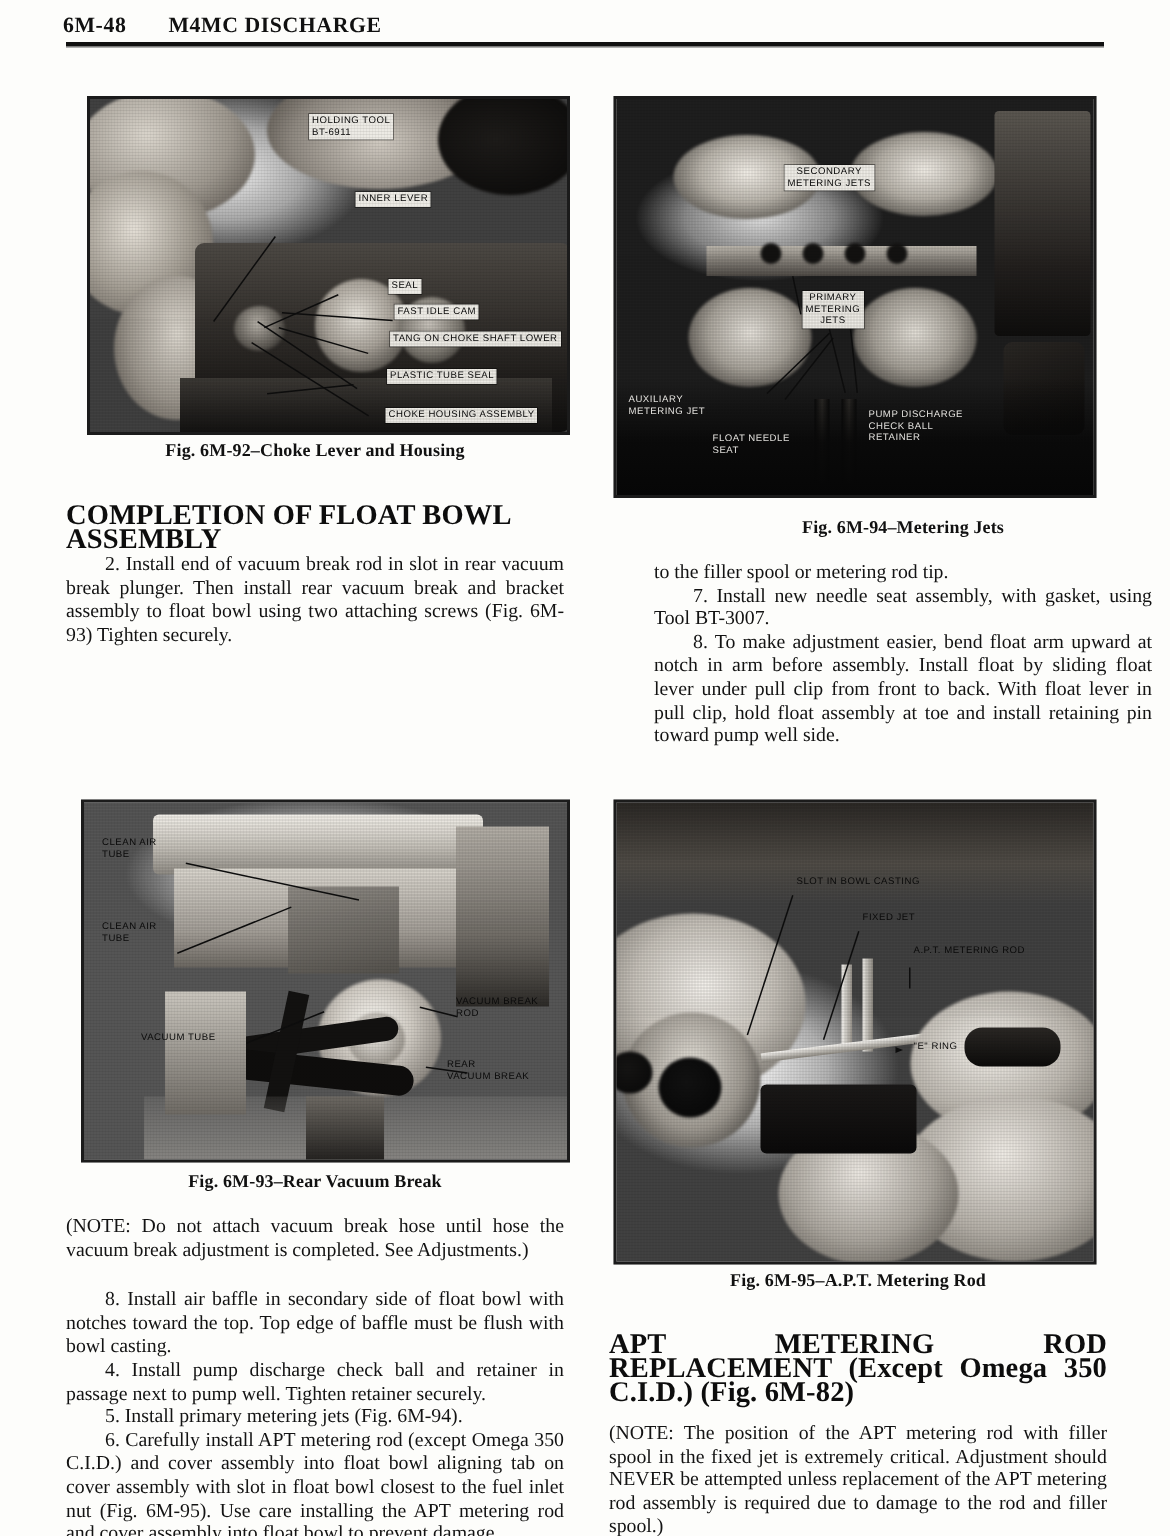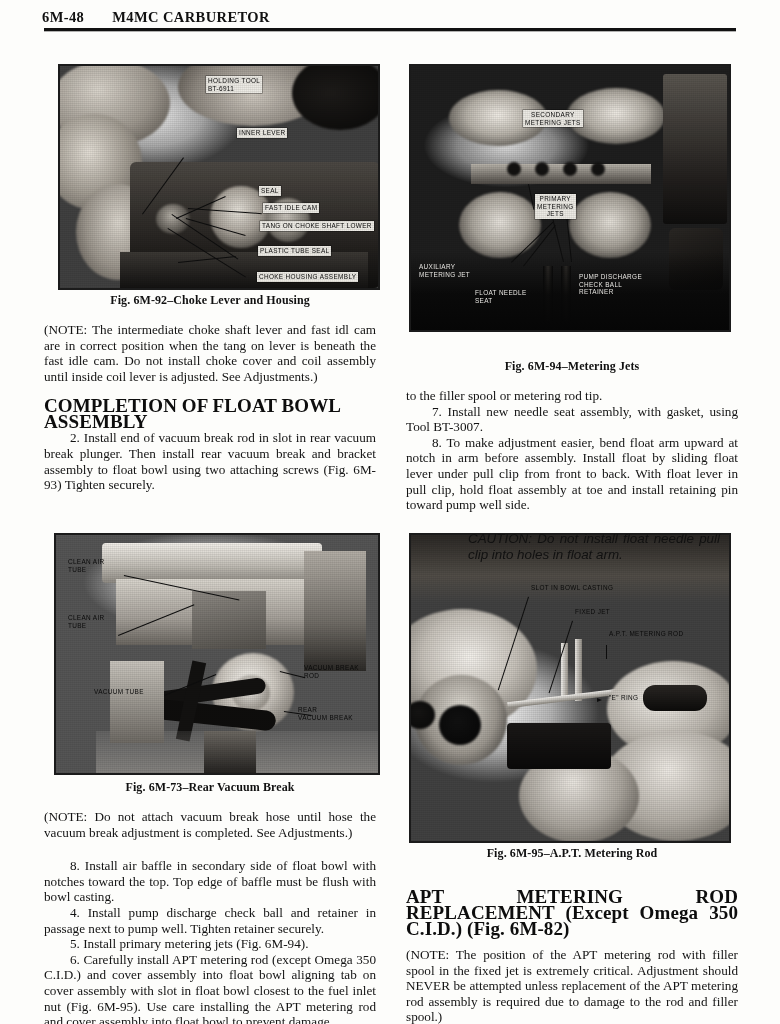--- a/index.html
+++ b/index.html
@@ -207,21 +207,21 @@
   }
 </style>
 </head>
 <body>
 
 <div class="page">
 
   <div class="runhead">
     <span class="runhead-text">6M-48</span>
     <span class="runhead-text" style="display:inline-block;width:20px"></span>
-    <span class="runhead-text">M4MC CARBURETOR</span>
+    <span class="runhead-text">M4MC DISCHARGE</span>
   </div>
   <div class="runhead-rule"></div>
 
   <div class="figbox" style="left:58px; top:64px; width:318px; height:222px;">
     <div class="photo">
       <div class="ph f92"></div>
 
       <div class="blob" style="left:-10px; top:-6px; width:120px; height:86px; background:radial-gradient(ellipse at 40% 35%, #d9d4cb 0%, #9d978e 55%, #4a453f 100%);"></div>
       <div class="blob" style="left:118px; top:-18px; width:150px; height:78px; background:radial-gradient(ellipse at 50% 60%, #cfc9c0 0%, #8e8880 55%, #3a352f 100%);"></div>
       <div class="blob" style="left:232px; top:-10px; width:96px; height:74px; background:radial-gradient(ellipse at 40% 50%, #1d1b19 0%, #0e0d0c 70%);"></div>
@@ -371,45 +371,43 @@
       <div class="lbl nb" style="left:196px; top:94px;">A.P.T. METERING ROD</div>
       <div class="lbl nb" style="left:196px; top:158px;">"E" RING</div>
 
       <div class="grain"></div>
     </div>
   </div>
 
   <div class="col col-left" style="top:292px;">
     <div class="caption">Fig. 6M-92–Choke Lever and Housing</div>
     <div class="gap14"></div>
-    <div class="para">(NOTE: The intermediate choke shaft lever and fast idl cam are in correct position when the tang on lever is beneath the fast idle cam. Do not install choke cover and coil assembly until inside coil lever is adjusted. See Adjustments.)</div>
     <div class="gap14"></div>
     <div class="sechead">COMPLETION OF FLOAT BOWL ASSEMBLY</div>
     <div class="para indent">2. Install end of vacuum break rod in slot in rear vacuum break plunger. Then install rear vacuum break and bracket assembly to float bowl using two attaching screws (Fig. 6M-93) Tighten securely.</div>
   </div>
 
   <div class="col col-left" style="top:779px;">
-    <div class="caption">Fig. 6M-73–Rear Vacuum Break</div>
+    <div class="caption">Fig. 6M-93–Rear Vacuum Break</div>
     <div class="gap14"></div>
     <div class="para">(NOTE: Do not attach vacuum break hose until hose the vacuum break adjustment is completed. See Adjustments.)</div>
     <div class="gap18"></div>
     <div class="para indent">8. Install air baffle in secondary side of float bowl with notches toward the top. Top edge of baffle must be flush with bowl casting.</div>
     <div class="para indent">4. Install pump discharge check ball and retainer in passage next to pump well. Tighten retainer securely.</div>
     <div class="para indent">5. Install primary metering jets (Fig. 6M-94).</div>
     <div class="para indent">6. Carefully install APT metering rod (except Omega 350 C.I.D.) and cover assembly into float bowl aligning tab on cover assembly with slot in float bowl closest to the fuel inlet nut (Fig. 6M-95). Use care installing the APT metering rod and cover assembly into float bowl to prevent damage</div>
   </div>
 
-  <div class="col col-right" style="top:358px;">
+  <div class="col col-right" style="top:343px;margin-left:30px;">
     <div class="caption">Fig. 6M-94–Metering Jets</div>
     <div class="gap14"></div>
     <div class="para">to the filler spool or metering rod tip.</div>
     <div class="para indent">7. Install new needle seat assembly, with gasket, using Tool BT-3007.</div>
     <div class="para indent">8. To make adjustment easier, bend float arm upward at notch in arm before assembly. Install float by sliding float lever under pull clip from front to back. With float lever in pull clip, hold float assembly at toe and install retaining pin toward pump well side.</div>
     <div class="gap18"></div>
-    <div class="caution">CAUTION: Do not install float needle pull clip into holes in float arm.</div>
   </div>
 
   <div class="col col-right" style="top:845px;">
     <div class="caption">Fig. 6M-95–A.P.T. Metering Rod</div>
     <div class="gap18"></div>
     <div class="gap10"></div>
     <div class="sechead just">APT METERING ROD REPLACEMENT (Except Omega 350 C.I.D.) (Fig. 6M-82)</div>
     <div class="gap10"></div>
     <div class="para">(NOTE: The position of the APT metering rod with filler spool in the fixed jet is extremely critical. Adjustment should NEVER be attempted unless replacement of the APT metering rod assembly is required due to damage to the rod and filler spool.)</div>
   </div>

